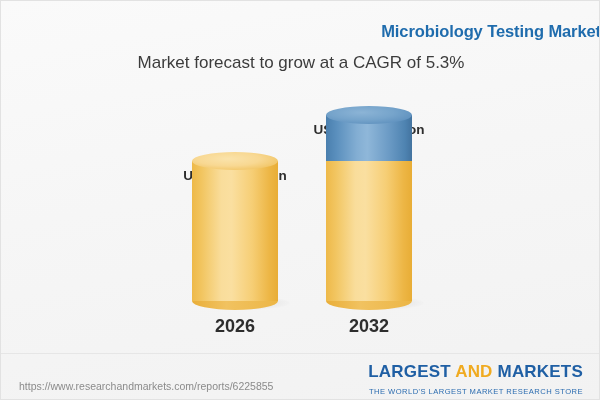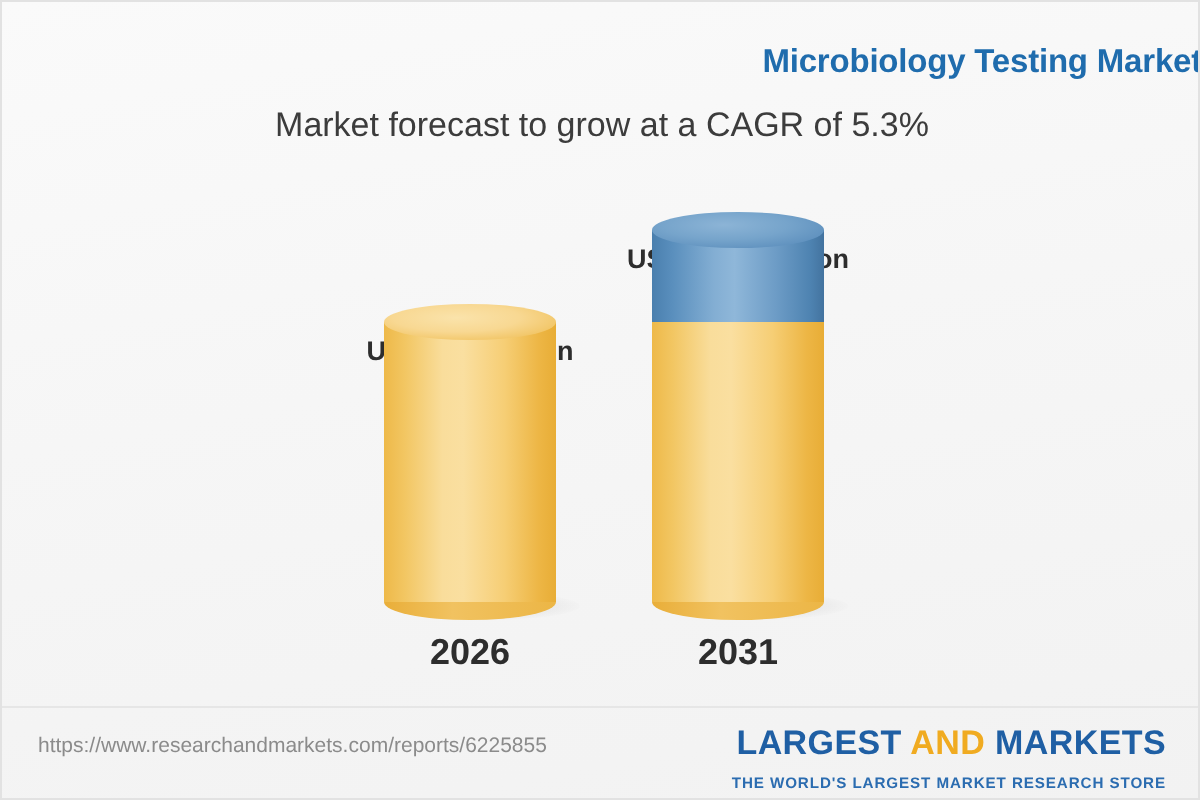--- a/index.html
+++ b/index.html
@@ -162,42 +162,42 @@
     position: absolute;
     left: 0;
     top: 352px;
     width: 600px;
     height: 1px;
     background: #e6e6e6;
   }
   .source-url {
     position: absolute;
     left: 18px;
-    top: 366px;
+    top: 379px;
     font-size: 10.5px;
     color: #8b8b8b;
   }
   .logo {
     position: absolute;
     right: 16px;
     top: 362px;
     text-align: right;
   }
   .logo-main {
     font-size: 17px;
     font-weight: bold;
     color: #1f5fa4;
     letter-spacing: 0.2px;
     line-height: 1.05;
   }
   .logo-and { color: #f0ab21; text-align: center; }
   .logo-tag {
     margin-top: 6px;
     font-size: 7.6px;
-    font-weight: bold;
+    font-weight: normal;
     color: #2b6cb0;
     letter-spacing: 0.45px;
   }
 </style>
 </head>
 <body>
 
 <div class="infographic">
 
   <div class="chart-title">Microbiology Testing Market</div>
@@ -232,21 +232,21 @@
         <div class="seg blue" style="height:46px;">
           <div class="seg-body"></div>
           <div class="seg-top"></div>
         </div>
         <div class="seg gold" style="height:140px;">
           <div class="seg-bottom"></div>
           <div class="seg-body"></div>
         </div>
       </div>
 
-      <div class="cat-label">2031</div>
+      <div class="cat-label">2032</div>
     </div>
 
   </div>
 
   <div class="footer-divider"></div>
 
   <div class="source-url">https://www.researchandmarkets.com/reports/6225855</div>
 
   <div class="logo">
     <div class="logo-main"><span>LARGEST</span>

